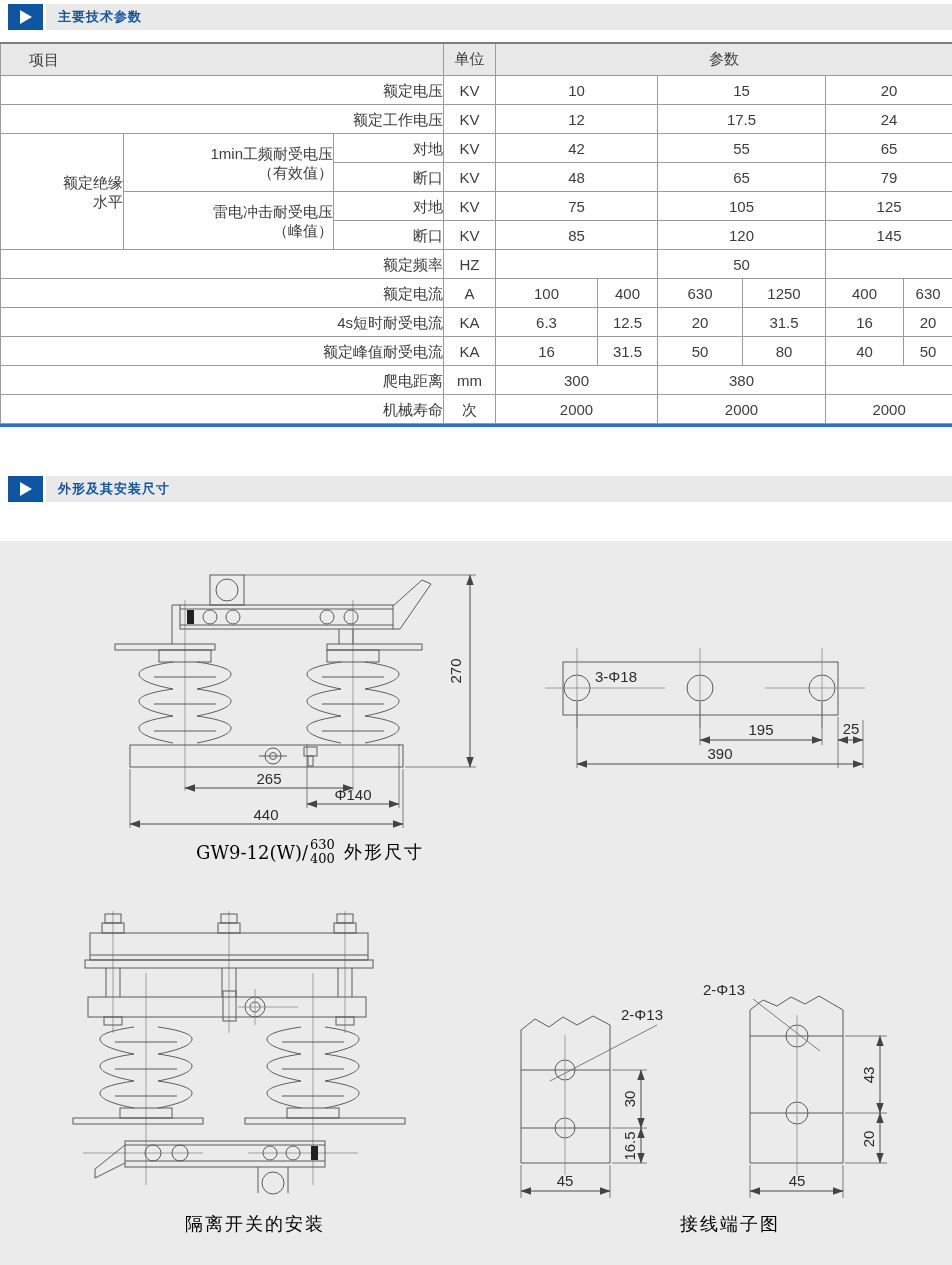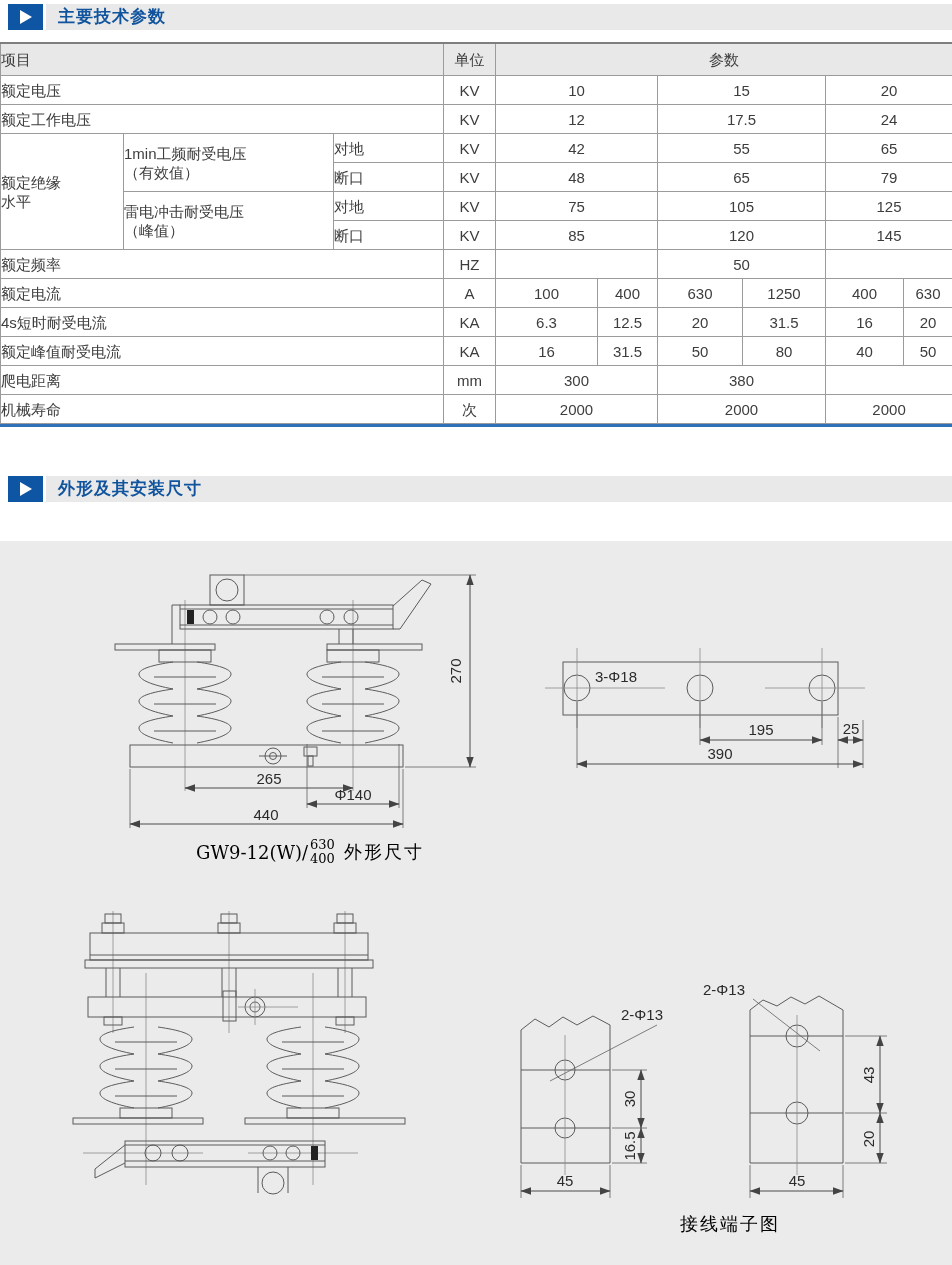--- a/index.html
+++ b/index.html
@@ -6,31 +6,31 @@
   body{font-family:"Liberation Sans","DejaVu Sans",sans-serif;}
   #page{position:relative;width:952px;height:1265px;background:#ffffff;overflow:hidden;}
 
   
   .sec{position:absolute;left:0;width:952px;height:26px;}
   .sec .sq{position:absolute;left:8px;top:0;width:35px;height:26px;background:#0e56a4;}
   .sec .tri{position:absolute;left:12px;top:6px;width:0;height:0;
     border-left:12px solid #ffffff;border-top:7px solid transparent;border-bottom:7px solid transparent;}
   .sec .bar{position:absolute;left:46px;top:0;right:0;height:26px;background:#e9e9e9;}
   .sec .ttl{position:absolute;left:58px;top:0;height:22px;line-height:26px;
-    font-size:17px;font-weight:bold;color:#11549e;letter-spacing:1px;}
+    font-size:13px;font-weight:bold;color:#11549e;letter-spacing:1px;}
 
   
   table.spec{position:absolute;left:0;top:42px;width:952px;border-collapse:collapse;table-layout:fixed;
     border:1px solid #9b9b9b;border-top:2px solid #7e7e7e;}
   table.spec td{border:1px solid #9b9b9b;font-size:15px;color:#3d3d3d;padding:0;vertical-align:middle;
     line-height:19px;}
   td.hd{background:#e8e8e8;height:31px;border-left:none;border-right:none;}
-  td.hd.item{text-align:left;}
-  td.hd.c{text-align:center;}
-  td.lbl{text-align:left;padding-left:12px;height:28px;margin-left:10px;}
+  td.hd.item{text-align:left;padding-left:28px;}
+  td.hd.c{text-align:center;font-family:Liberation Serif, serif;}
+  td.lbl{text-align:right;padding-left:12px;height:28px;margin-left:10px;}
   td.c{text-align:center;height:28px;}
   td.nb{border-left:none;border-right:none;}
   .ln{display:block;}
 
   .blueline{position:absolute;left:0;top:424px;width:952px;height:3px;background:#3070b8;}
 
   
   .panel{position:absolute;left:0;top:541px;width:952px;height:724px;background:#ebebeb;}
   .panel svg{position:absolute;overflow:visible;}
   .draw{stroke:#5b5b5b;stroke-width:1;fill:none;}
@@ -379,20 +379,21 @@
         <circle class="draw" cx="117" cy="250" r="8"></circle>
         <circle class="draw" cx="207" cy="250" r="7"></circle>
         <circle class="draw" cx="230" cy="250" r="7"></circle>
         <rect x="248" y="243" width="7" height="14" fill="#222" stroke="none"></rect>
         <path class="draw" d="M62,242 L32,266 L32,275 L62,260"></path>
         <line class="draw" x1="195" y1="264" x2="195" y2="290"></line>
         <line class="draw" x1="225" y1="264" x2="225" y2="290"></line>
         <circle class="draw" cx="210" cy="280" r="11"></circle>
       </g>
     </svg>
+    <div class="cap" style="left:45px;top:671px;width:420px;">隔离开关的安装</div>
 
     <svg style="left:505px;top:442px;" width="450" height="225" viewBox="0 0 450 225">
       <defs>
         <marker id="a4" viewBox="0 0 10 8" refX="9.5" refY="4" markerWidth="11" markerHeight="9" orient="auto-start-reverse" markerUnits="userSpaceOnUse">
           <path d="M0,0.5 L10,4 L0,7.5 Z" fill="#444"></path>
         </marker>
       </defs>
       <g>
         <path class="draw" d="M16,180 L16,47 L30,36 L44,44 L58,34 L72,42 L88,33 L105,42 L105,180 Z"></path>
         <line class="draw" x1="16" y1="87" x2="105" y2="87"></line>

